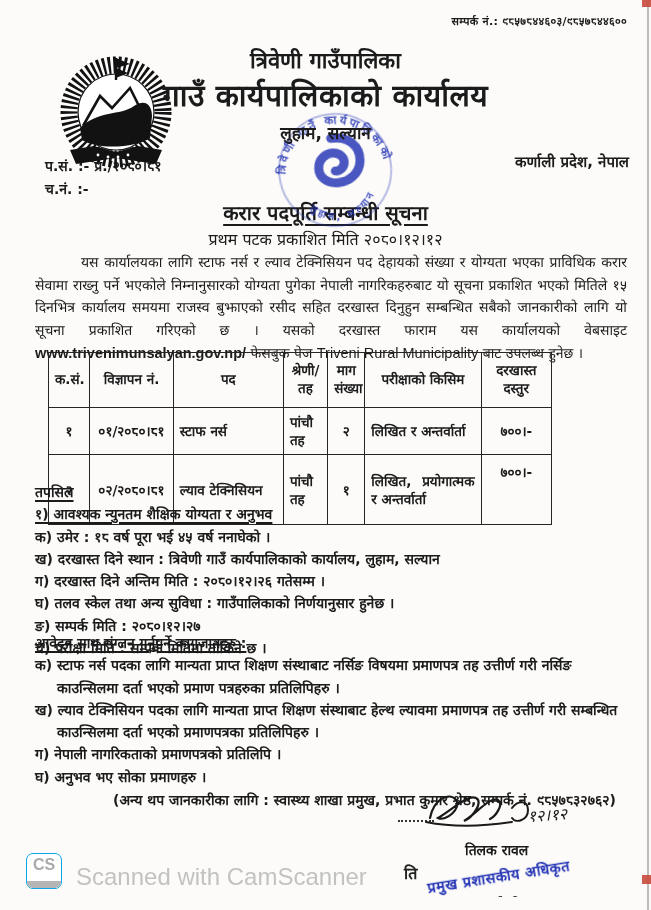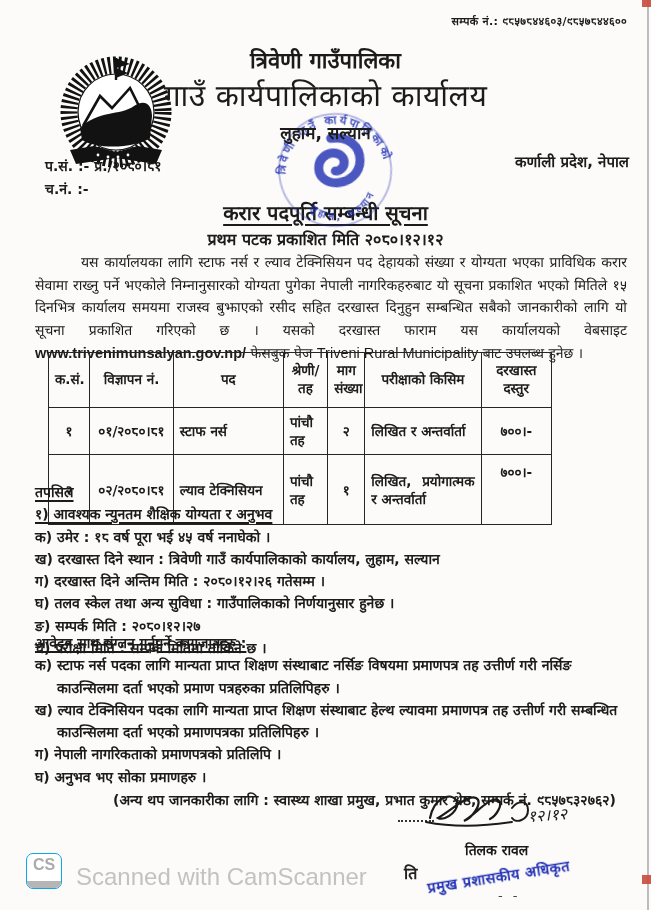--- a/index.html
+++ b/index.html
@@ -13,32 +13,32 @@
   
   .edge-line{position:absolute; right:2px; top:0; bottom:0; width:2px; background:#6f6f6f; opacity:.45;}
   .corner-tr{position:absolute; right:0; top:0; width:9px; height:7px; background:#c84a3c; opacity:.9;}
   .corner-br{position:absolute; right:0; bottom:26px; width:9px; height:9px; background:#c84a3c; opacity:.9;}
 
   .contact{position:absolute; top:13px; right:24px; font-size:11px; font-weight:700; letter-spacing:.3px;}
 
   .emblem{position:absolute; left:50px; top:46px; width:132px; height:134px;}
 
   .hdr-muni{position:absolute; top:44px; left:0; right:0; text-align:center; font-size:22px; font-weight:700;}
-  .hdr-office{position:absolute; top:74px; left:0; right:0; text-align:center; font-size:30px; font-weight:400; letter-spacing:.5px;}
+  .hdr-office{position:absolute; top:74px; left:0; right:0; text-align:center; font-size:30px; font-weight:700; letter-spacing:.5px;}
   .hdr-addr{position:absolute; top:121px; left:0; right:0; text-align:center; font-size:17px; font-weight:700; z-index:3;}
 
   .round-stamp{position:absolute; left:264px; top:100px; width:142px; height:138px; z-index:2; opacity:.92; filter:blur(.3px); transform:rotate(-8deg);}
 
   .province{position:absolute; top:151px; right:22px; font-size:15px; font-weight:700;}
   .refno{position:absolute; top:156px; left:45px; font-size:14px; font-weight:700;}
   .chno{position:absolute; top:179px; left:45px; font-size:14px; font-weight:700;}
 
   .title{position:absolute; top:199px; left:0; right:0; text-align:center; font-size:20px; font-weight:700;}
   .title span{text-decoration:underline; text-decoration-thickness:2px; text-underline-offset:4px;}
-  .subtitle{position:absolute; top:228px; left:0; right:0; text-align:center; font-size:16px; font-weight:700;}
+  .subtitle{position:absolute; top:228px; left:0; right:0; text-align:center; font-size:16px; font-weight:400;}
 
   .body-par{position:absolute; top:251px; left:35px; width:592px; font-size:14px; line-height:1.62; text-align:justify; text-indent:46px; font-weight:500; margin:0;}
   .body-par .site{font-weight:700; font-size:14.5px;}
   .body-par .fb{font-size:14.5px;}
 
   table.notice{position:absolute; top:352px; left:48px; width:504px; border-collapse:collapse; table-layout:fixed; font-size:13.5px; font-weight:600;}
   table.notice th, table.notice td{border:1.6px solid #262626; padding:3px 6px; vertical-align:middle;}
   table.notice th{font-weight:700; text-align:center; height:48px; line-height:1.3;}
   table.notice td{height:40px;}
   table.notice tr.r2 td{height:58px;}

